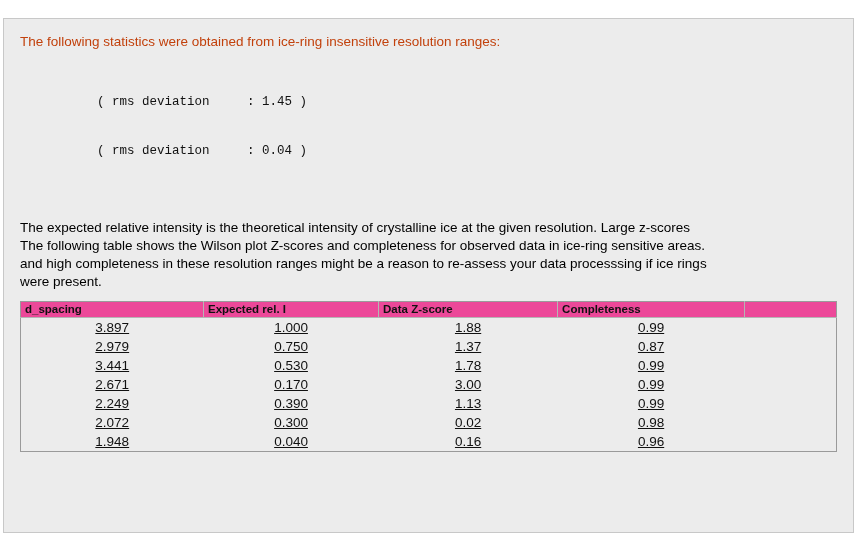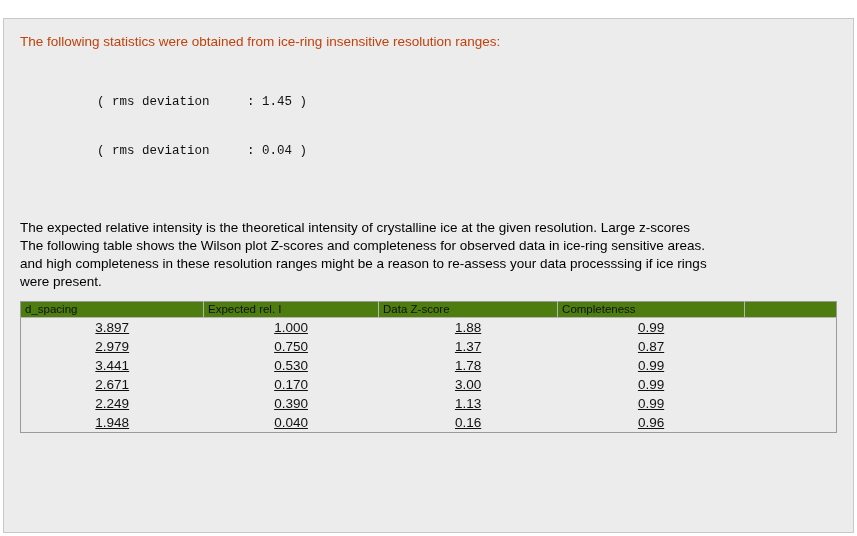--- a/index.html
+++ b/index.html
@@ -78,28 +78,28 @@
   }
   table.data {
     width: 100%;
     border-collapse: collapse;
     background: #ececec;
     border: 1px solid #9a9a9a;
     margin-top: 6px;
     table-layout: fixed;
   }
   table.data th {
-    font-weight: normal;
+    font-weight: bold;
     font-size: 11.5px;
     text-align: left;
     padding: 1px 0 2px 4px;
     border-right: 1px solid #b5b5b5;
     border-bottom: 1px solid #b5b5b5;
     color: #111111;
-    background: #4d7c0f;
+    background: #ec4899;
   }
   table.data th:last-child {
     border-right: none;
   }
   table.data td {
     font-size: 13.5px;
     text-align: center;
     padding: 2px 8px;
     color: #111111;
     background: #ececec;
@@ -174,20 +174,27 @@
           <td></td>
         </tr>
         <tr>
           <td>2.249</td>
           <td>0.390</td>
           <td>1.13</td>
           <td>0.99</td>
           <td></td>
         </tr>
         <tr>
+          <td>2.072</td>
+          <td>0.300</td>
+          <td>0.02</td>
+          <td>0.98</td>
+          <td></td>
+        </tr>
+        <tr>
           <td>1.948</td>
           <td>0.040</td>
           <td>0.16</td>
           <td>0.96</td>
           <td></td>
         </tr>
 
       </tbody>
     </table>
 

